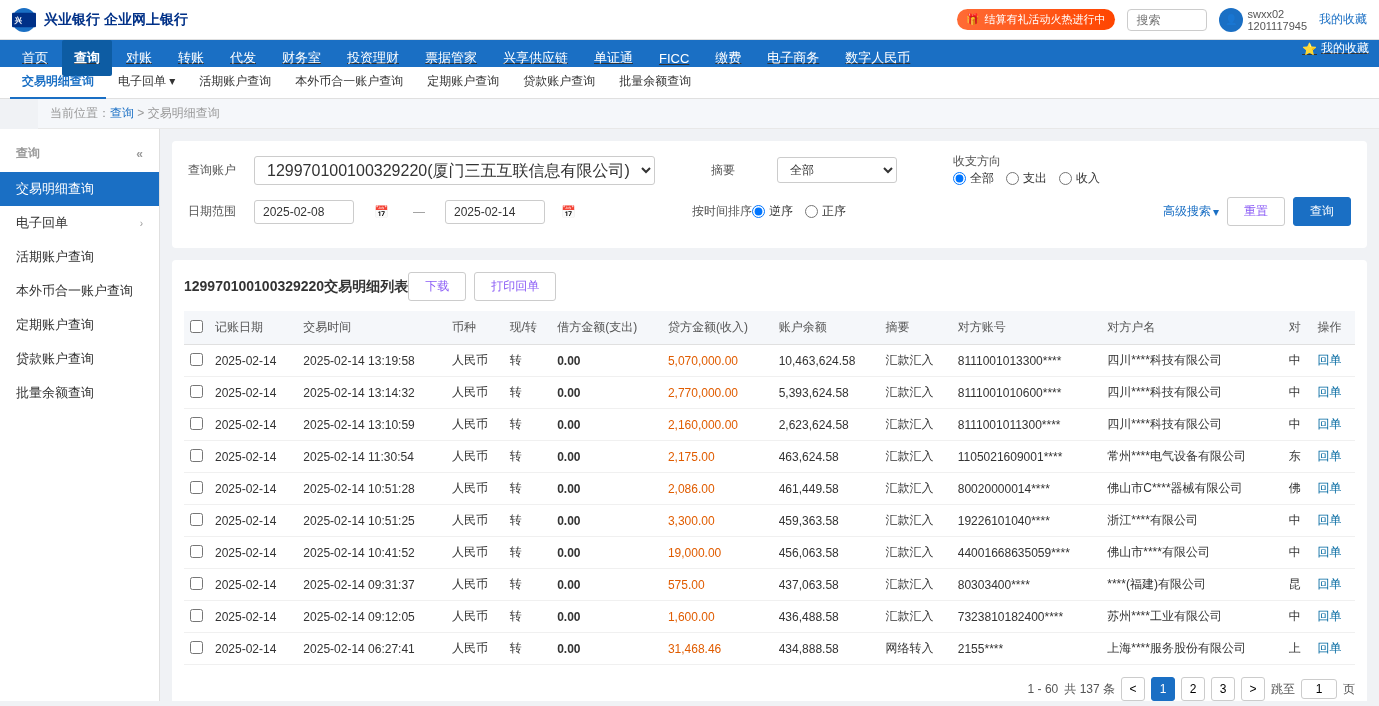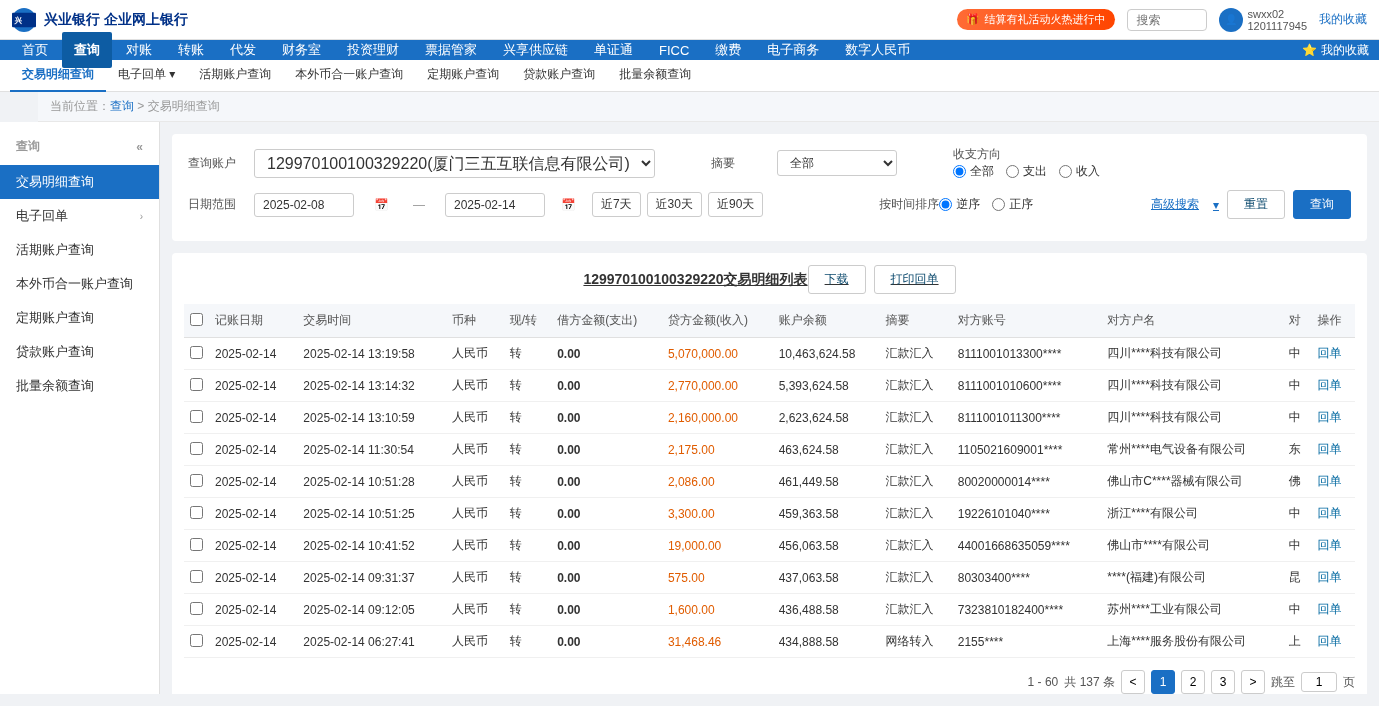--- a/index.html
+++ b/index.html
@@ -9,21 +9,21 @@
     .header { background: #fff; height: 40px; display: flex; align-items: center; padding: 0 12px; border-bottom: 1px solid #e0e0e0; justify-content: space-between; }
     .header-left { display: flex; align-items: center; gap: 8px; }
     .logo-text { font-size: 14px; font-weight: bold; color: #003087; }
     .header-right { display: flex; align-items: center; gap: 12px; }
     .promo-badge { background: linear-gradient(90deg, #ff6b35, #ff4500); color: #fff; border-radius: 12px; padding: 3px 10px; font-size: 11px; display: flex; align-items: center; gap: 4px; }
     .search-box { border: 1px solid #ccc; border-radius: 4px; padding: 3px 8px; font-size: 12px; width: 80px; }
     .user-info { font-size: 11px; color: #555; display: flex; align-items: center; gap: 4px; }
     .user-avatar { width: 24px; height: 24px; background: #1a6fc4; border-radius: 50%; display: flex; align-items: center; justify-content: center; color: #fff; font-size: 10px; }
 
     
-    .nav { background: #1a6fc4; height: 20px; display: flex; align-items: center; padding: 0 10px; gap: 2px; }
+    .nav { background: #1a6fc4; height: 27px; display: flex; align-items: flex-start; padding: 0 10px; gap: 2px; text-decoration: underline; }
     .nav-item { color: #fff; padding: 0 12px; height: 36px; display: flex; align-items: center; font-size: 13px; cursor: pointer; border-radius: 2px; }
     .nav-item:hover, .nav-item.active { background: #0d5ca3; }
     .nav-item.active { background: #0d5ca3; font-weight: bold; }
     .nav-right { margin-left: auto; color: #fff; font-size: 12px; display: flex; align-items: center; gap: 4px; }
 
     
     .sub-nav { background: #fff; height: 32px; display: flex; align-items: center; padding: 0 10px; gap: 0; border-bottom: 1px solid #e0e0e0; }
     .sub-nav-item { padding: 0 12px; height: 32px; display: flex; align-items: center; font-size: 12px; color: #333; cursor: pointer; border-bottom: 2px solid transparent; }
     .sub-nav-item.active { color: #1a6fc4; border-bottom: 2px solid #1a6fc4; font-weight: bold; }
 
@@ -51,28 +51,28 @@
     .form-label { font-size: 12px; color: #555; white-space: nowrap; min-width: 50px; }
     .form-select { border: 1px solid #ccc; border-radius: 3px; padding: 4px 8px; font-size: 16px; min-width: 280px; color: #333; background: #fff; }
     .form-input-small { border: 1px solid #ccc; border-radius: 3px; padding: 4px 8px; font-size: 12px; width: 100px; color: #333; }
     .form-select-small { border: 1px solid #ccc; border-radius: 3px; padding: 4px 8px; font-size: 12px; min-width: 120px; color: #333; background: #fff; }
     .form-radio-group { display: flex; align-items: center; gap: 12px; }
     .form-radio-group label { display: flex; align-items: center; gap: 4px; cursor: pointer; font-size: 12px; }
     .date-separator { color: #999; padding: 0 4px; }
     .quick-dates { display: flex; gap: 6px; }
     .quick-date-btn { padding: 3px 8px; border: 1px solid #ccc; border-radius: 3px; font-size: 12px; cursor: pointer; background: #fff; color: #333; }
     .form-actions { margin-left: auto; display: flex; gap: 8px; align-items: center; }
-    .btn { padding: 5px 16px; border-radius: 3px; font-size: 12px; cursor: pointer; border: 1px solid #ccc; background: #fff; color: #0c4a6e; }
+    .btn { padding: 5px 16px; border-radius: 3px; font-size: 12px; cursor: pointer; border: 1px solid #ccc; background: #fff; color: #8b5cf6; }
     .btn-primary { background: #1a6fc4; color: #fff; border-color: #1a6fc4; }
-    .btn-link { background: none; border: none; color: #1a6fc4; cursor: pointer; font-size: 12px; padding: 5px 0; display: flex; align-items: center; gap: 14px; text-decoration: underline; }
+    .btn-link { background: none; border: none; color: #1a6fc4; cursor: pointer; font-size: 12px; padding: 5px 0; display: flex; align-items: center; gap: 2px; }
     .sort-label { font-size: 12px; color: #555; margin-left: 20px; }
 
     
     .table-area { background: #fff; border-radius: 4px; padding: 12px; }
-    .table-header { display: flex; align-items: center; justify-content: center; margin-bottom: 10px; text-decoration: underline; }
+    .table-header { display: flex; align-items: center; justify-content: flex-start; margin-bottom: 10px; }
     .table-title { font-size: 14px; font-weight: bold; color: #333; }
     .table-actions { display: flex; gap: 8px; }
     .table-wrapper { overflow-x: auto; }
     table { width: 100%; border-collapse: collapse; font-size: 12px; }
     thead tr { background: #f5f7fa; }
     th { padding: 8px 6px; text-align: left; color: #555; font-weight: normal; border-bottom: 1px solid #e0e0e0; white-space: nowrap; }
     td { padding: 7px 6px; border-bottom: 1px solid #f0f0f0; white-space: nowrap; color: #333; }
     .amount-out { color: #333; font-weight: bold; }
     .amount-in { color: #e05c00; }
     .link-btn { color: #0369a1; cursor: pointer; text-decoration: none; }
@@ -197,25 +197,20 @@
           </span>
         </div>
       </div>
       <div class="form-row">
         <label class="form-label">日期范围</label>
         <input type="text" class="form-input-small" value="2025-02-08" style="">
         <span class="date-separator" style="color:#ccc;">📅</span>
         <span class="date-separator">—</span>
         <input type="text" class="form-input-small" value="2025-02-14" style="">
         <span style="color:#ccc;">📅</span>
-        <div class="quick-dates">
-          <button class="quick-date-btn">近7天</button>
-          <button class="quick-date-btn">近30天</button>
-          <button class="quick-date-btn">近90天</button>
-        </div>
         <div style="margin-left:80px;display:flex;align-items:center;gap:0;">
           <label class="form-label sort-label">按时间排序</label>
           <span class="form-radio-group">
             <label><input type="radio" name="sort" checked="" style=""> 逆序</label>
             <label><input type="radio" name="sort" style=""> 正序</label>
           </span>
         </div>
         <div class="form-actions">
           <button class="btn-link">
             <span>高级搜索</span>

